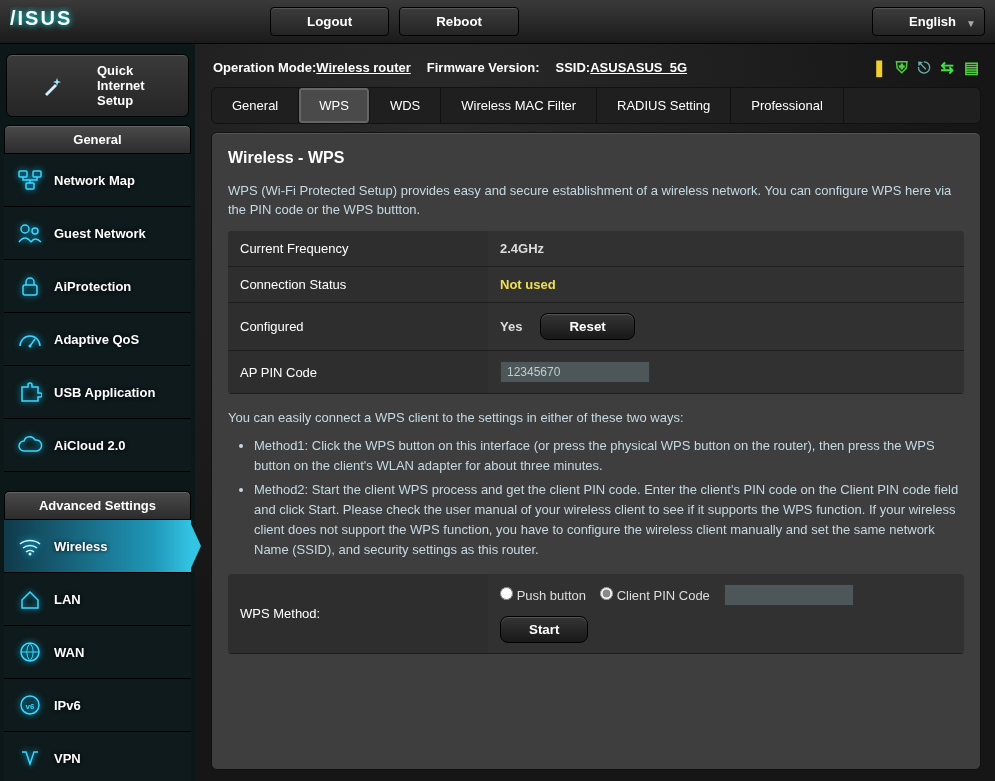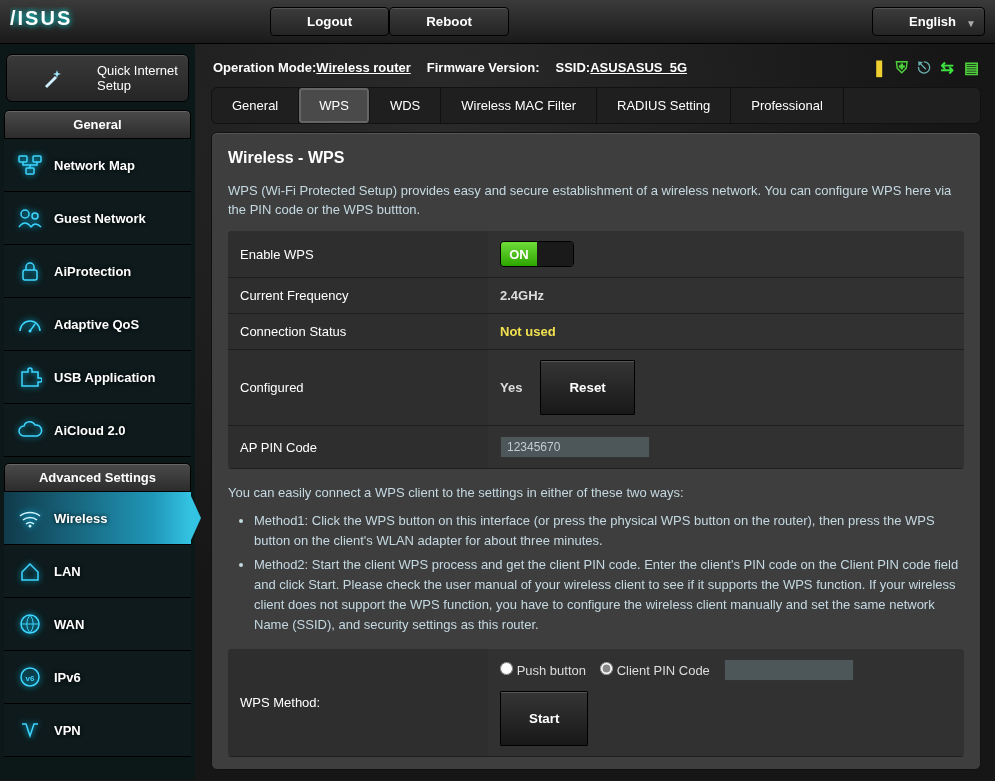--- a/index.html
+++ b/index.html
@@ -23,21 +23,21 @@
 .logo {
   width: 120px;
   font-weight: bold;
   font-size: 22px;
   color: #fff;
   letter-spacing: 2px;
   text-shadow: 0 0 6px #0ff;
   position: relative;
 }
 .logo svg { height: 24px; }
-.top-buttons { display: flex; gap: 0; margin-left: 140px;}
+.top-buttons { display: flex; gap: 10px; margin-left: 140px;}
 .top-btn {
   background: linear-gradient(#3c3c3c,#242424);
   border: 1px solid #000;
   border-radius: 4px;
   color: #fff;
   padding: 6px 36px;
   font-weight: bold;
   cursor: pointer;
   box-shadow: inset 0 1px 0 #555;
 }
@@ -63,31 +63,31 @@
   background: linear-gradient(#3a3a3a,#252525);
   border: 1px solid #000;
   border-radius: 6px;
   display: flex;
   align-items: center;
   padding: 8px 10px;
   margin: 4px 2px 8px 2px;
   box-shadow: inset 0 1px 0 #5a5a5a;
 }
 .qis-icon { width: 26px; height: 26px; margin-right: 8px; display:flex; align-items:center; justify-content:center;}
-.qis-box span { font-weight: normal; font-size: 13px; line-height: 15px; margin-left: 24px;}
+.qis-box span { font-weight: bold; font-size: 13px; line-height: 15px; margin-left: 24px;}
 .side-section-title {
   background: linear-gradient(#4a4a4a,#2c2c2c);
   border-radius: 5px 5px 0 0;
   text-align: center;
   font-weight: bold;
   padding: 6px 0;
   border: 1px solid #000;
   box-shadow: inset 0 1px 0 #666;
 }
-.side-list { margin-bottom: 6px;}
+.side-list { margin-bottom: 19px;}
 .side-item {
   display: flex;
   align-items: center;
   padding: 12px 10px;
   border-bottom: 1px solid #000;
   background: #0e1a1c;
   cursor: pointer;
   position: relative;
 }
 .side-item.active {
@@ -180,22 +180,22 @@
   border: 1px solid #000;
   height: 26px;
   width: 74px;
 }
 .toggle .on { background: linear-gradient(#6fdc3a,#2ea500); color: #fff; font-weight: bold; flex:1; display:flex; align-items:center; justify-content:center;}
 .toggle .off { background: #1a1a1a; flex:1;}
 .yellow { color: #f0e050; font-weight: bold;}
 .pill-btn {
   background: linear-gradient(#353535,#181818);
   border: 1px solid #000;
-  border-radius: 1px;
-  padding: 19px 28px;
+  border-radius: 8px;
+  padding: 5px 28px;
   color: #fff;
   font-weight: bold;
   cursor: pointer;
   box-shadow: inset 0 1px 0 #555;
 }
 .pin-input {
   background: #4d5659;
   border: 1px solid #333;
   color: #bfcdd0;
   padding: 3px 6px;
@@ -380,29 +380,20 @@
       <div class="tab">RADIUS Setting</div>
       <div class="tab">Professional</div>
     </div>
 
     <div class="panel">
       <h2>Wireless - WPS</h2>
       <div class="desc">WPS (Wi-Fi Protected Setup) provides easy and secure establishment of a wireless network. You can configure WPS here via the PIN code or the WPS buttton.</div>
 
       <table class="tbl">
         <tbody>
-            <tr>
-          <td>Enable WPS</td>
-          <td>
-            <div class="toggle">
-              <div class="on">ON</div>
-              <div class="off"></div>
-            </div>
-          </td>
-        </tr>
         <tr>
           <td>Current Frequency</td>
           <td><b>2.4GHz</b></td>
         </tr>
         <tr>
           <td>Connection Status</td>
           <td><span class="yellow">Not used</span></td>
         </tr>
         <tr>
           <td>Configured</td>

